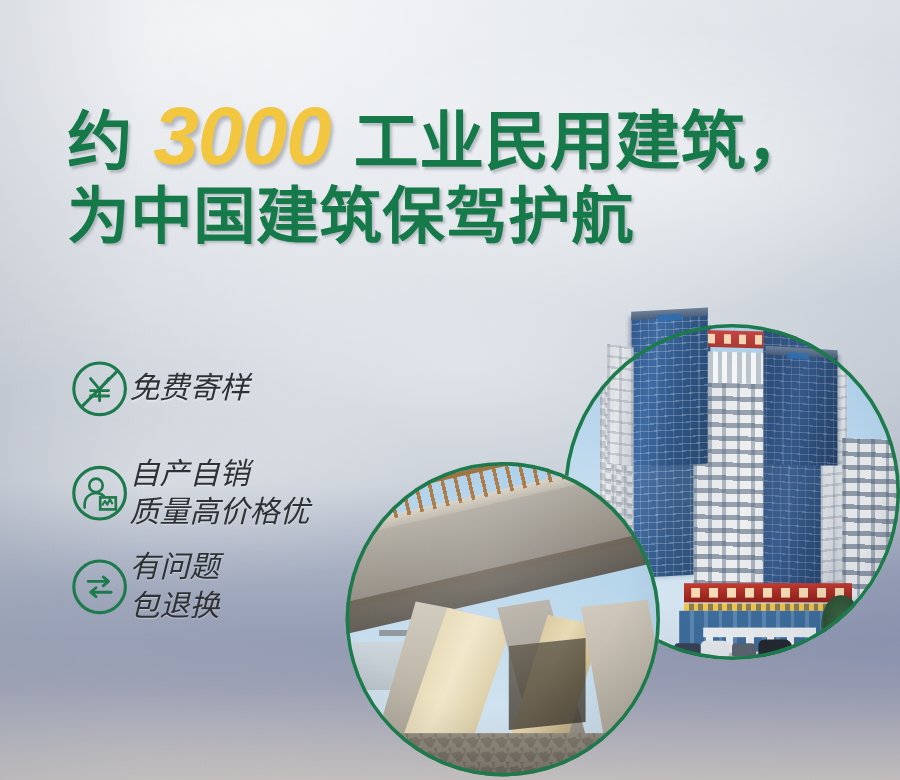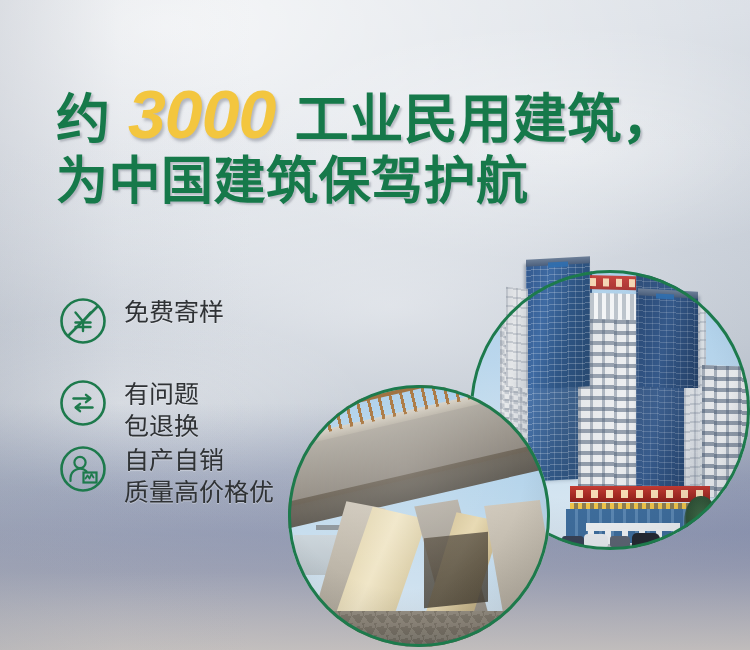--- a/index.html
+++ b/index.html
@@ -100,22 +100,22 @@
   
   .features {
     position: absolute;
     left: 58px;
     top: 296px;
     width: 260px;
     z-index: 6;
   }
   .feature {
     display: flex;
-    align-items: flex-start;
-    gap: 16px;
+    align-items: center;
+    font-style: italic;
   }
   .feat-1 { height: 56px; margin-bottom: 26px; }
   .feat-2 { height: 66px; margin-bottom: 12px; }
   .feat-3 { height: 66px; margin-bottom: 12px; }
   .feat-4 { height: 66px; }
 
   .feat-icon {
     flex: 0 0 auto;
     width: 50px;
     height: 50px;
@@ -362,47 +362,47 @@
           </g>
           <path d="M11 39 L39 11" fill="none" stroke="#1d7a4c" stroke-width="2.6" stroke-linecap="round"></path>
         </svg>
       </span>
       <span class="feat-text">
         <span>免费寄样</span>
       </span>
     </div>
 
 
+    <div class="feature feat-3">
+      <span class="feat-icon">
+        <svg viewBox="0 0 50 50" aria-hidden="true">
+          <circle cx="25" cy="25" r="21.5" fill="none" stroke="#1d7a4c" stroke-width="2.6"></circle>
+          <circle cx="22" cy="18.5" r="5.6" fill="none" stroke="#1d7a4c" stroke-width="2.2"></circle>
+          <path d="M12.5 37 v-3 a9.5 9.5 0 0 1 16 -6.6" fill="none" stroke="#1d7a4c" stroke-width="2.2" stroke-linecap="round"></path>
+          <rect x="25.5" y="28.5" width="13" height="10" fill="none" stroke="#1d7a4c" stroke-width="2.2"></rect>
+          <path d="M27.5 34.5 l2 -3 2 3 2 -4.5 2 3.5" fill="none" stroke="#1d7a4c" stroke-width="1.8" stroke-linecap="round" stroke-linejoin="round"></path>
+        </svg>
+      </span>
+      <span class="feat-text">
+        <span>自产自销</span><br>
+        <span>质量高价格优</span>
+      </span>
+    </div>
+
     <div class="feature feat-4">
       <span class="feat-icon">
         <svg viewBox="0 0 50 50" aria-hidden="true">
           <circle cx="25" cy="25" r="21.5" fill="none" stroke="#1d7a4c" stroke-width="2.6"></circle>
           <path d="M15.5 20.5 h16" fill="none" stroke="#1d7a4c" stroke-width="2.4" stroke-linecap="round"></path>
           <path d="M28 16.8 l4.4 3.7 -4.4 3.7" fill="none" stroke="#1d7a4c" stroke-width="2.4" stroke-linecap="round" stroke-linejoin="round"></path>
           <path d="M34.5 29.5 h-16" fill="none" stroke="#1d7a4c" stroke-width="2.4" stroke-linecap="round"></path>
           <path d="M22 25.8 l-4.4 3.7 4.4 3.7" fill="none" stroke="#1d7a4c" stroke-width="2.4" stroke-linecap="round" stroke-linejoin="round"></path>
         </svg>
       </span>
       <span class="feat-text">
         <span>有问题</span><br>
         <span>包退换</span>
       </span>
     </div>
 
-    <div class="feature feat-3">
-      <span class="feat-icon">
-        <svg viewBox="0 0 50 50" aria-hidden="true">
-          <circle cx="25" cy="25" r="21.5" fill="none" stroke="#1d7a4c" stroke-width="2.6"></circle>
-          <circle cx="22" cy="18.5" r="5.6" fill="none" stroke="#1d7a4c" stroke-width="2.2"></circle>
-          <path d="M12.5 37 v-3 a9.5 9.5 0 0 1 16 -6.6" fill="none" stroke="#1d7a4c" stroke-width="2.2" stroke-linecap="round"></path>
-          <rect x="25.5" y="28.5" width="13" height="10" fill="none" stroke="#1d7a4c" stroke-width="2.2"></rect>
-          <path d="M27.5 34.5 l2 -3 2 3 2 -4.5 2 3.5" fill="none" stroke="#1d7a4c" stroke-width="1.8" stroke-linecap="round" stroke-linejoin="round"></path>
-        </svg>
-      </span>
-      <span class="feat-text">
-        <span>自产自销</span><br>
-        <span>质量高价格优</span>
-      </span>
-    </div>
-
   </div>
 
 </div>
 
 </body></html>

